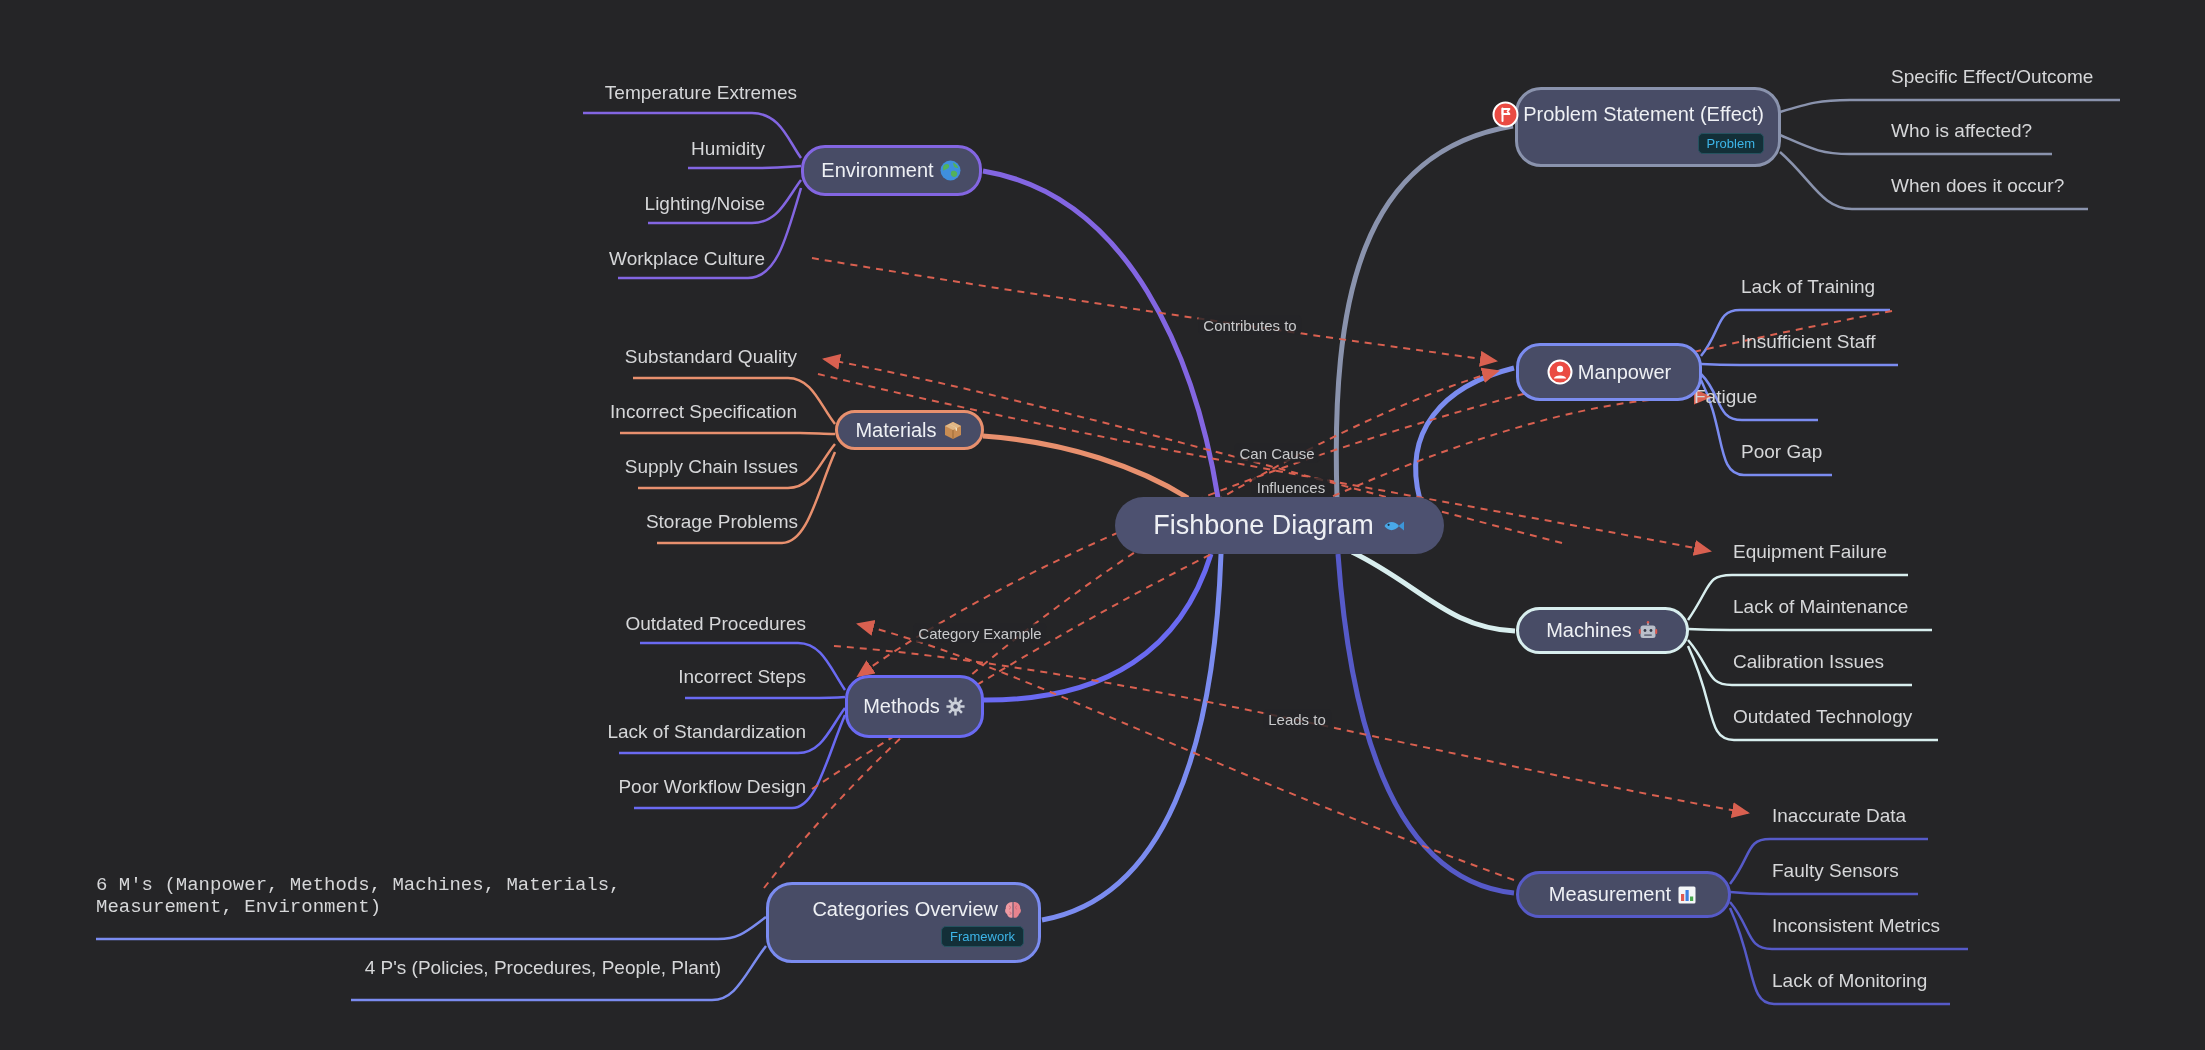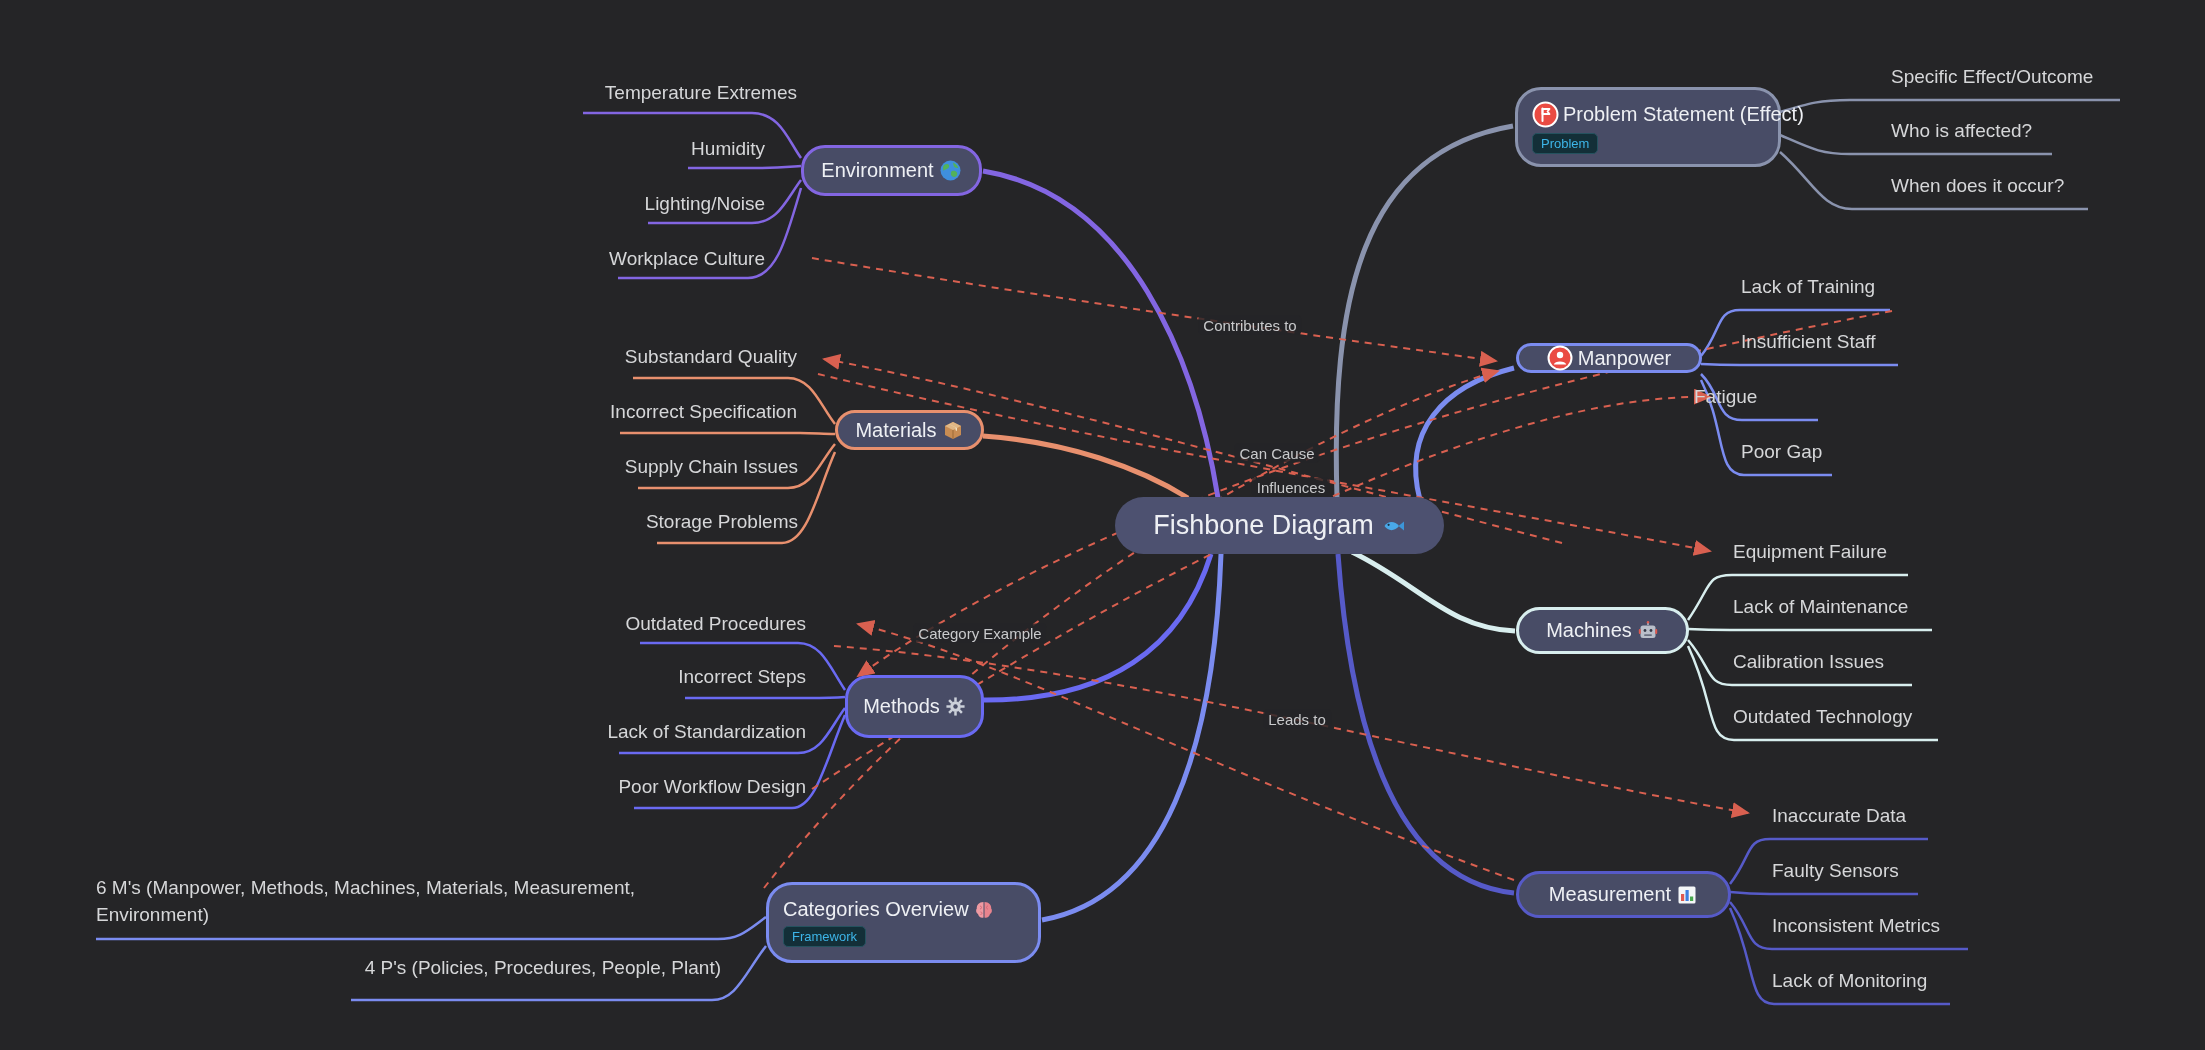--- a/index.html
+++ b/index.html
@@ -1,26 +1,26 @@
 <!DOCTYPE html>
 <html><head>
 <meta charset="utf-8">
 <style>
   html,body{margin:0;padding:0;background:#252527;}
   body{position:relative;width:2205px;height:1050px;overflow:hidden;
        font-family:"Liberation Sans",sans-serif;}
   svg.wires{position:absolute;left:0;top:0;}
   .leaf{position:absolute;font-size:19px;color:#d6d7d9;white-space:nowrap;line-height:22px;}
   .leaf.r{transform:translateX(-100%);}
-  .leaf.wrap{white-space:normal;line-height:27px;}
+  .leaf.wrap{white-space:normal;line-height:22px;font-family:Liberation Mono, monospace;}
   .node{position:absolute;box-sizing:border-box;display:flex;align-items:center;justify-content:center;
         gap:5px;border-radius:24px;background:#484c66;color:#eef0f4;font-size:20px;
         border:3px solid #7b8cf0;}
   .node .lbl{white-space:nowrap;}
-  .node.big{flex-direction:column;align-items:flex-start;justify-content:center;
+  .node.big{flex-direction:column;align-items:flex-end;justify-content:center;
             padding:8px 14px;gap:5px;border-radius:26px;}
   .trow{display:flex;align-items:center;gap:4px;}
   .badge{font-size:13px;line-height:17px;color:#3db5e8;background:#132f38;
          border:1px solid #24525f;border-radius:5px;padding:1px 8px;}
   .center-node{background:#4d5170;border:none;border-radius:29px;font-size:27px;gap:8px;}
   .elabel{position:absolute;transform:translate(-50%,-50%);font-size:15px;color:#c9cacc;
           background:rgba(37,37,39,0.82);padding:1px 5px;border-radius:4px;white-space:nowrap;}
   .ic{display:inline-flex;flex:none;}
 </style>
 </head>
@@ -159,21 +159,21 @@
           <circle cx="13.5" cy="13.5" r="12" fill="#ea4b43" stroke="#ffffff" stroke-width="2"></circle>
           <path d="M10.5 7.5 V20" stroke="#ffffff" stroke-width="2" stroke-linecap="round"></path>
           <path d="M10.5 8 H17.5 L15.5 10.5 L17.5 13 H10.5 Z" fill="none" stroke="#ffffff" stroke-width="1.8" stroke-linejoin="round"></path>
         </svg>
     </span>
     <span class="lbl">Problem Statement (Effect)</span>
   </div>
   <span class="badge">Problem</span>
 </div>
 
-<div class="node" style="left:1516px;top:343px;width:186px;height:30px;border-color:#7b8cf0">
+<div class="node" style="left:1516px;top:343px;width:186px;height:58px;border-color:#7b8cf0">
   <span class="ic">
     <svg width="26" height="26" viewBox="0 0 26 26">
         <circle cx="13" cy="13" r="11.5" fill="#ea4b43" stroke="#ffffff" stroke-width="2"></circle>
         <circle cx="13" cy="10" r="3.2" fill="#ffffff"></circle>
         <path d="M6.8 19.5 C7.5 15.5 18.5 15.5 19.2 19.5 Z" fill="#ffffff"></path>
       </svg>
   </span>
   <span class="lbl">Manpower</span>
 </div>
 

